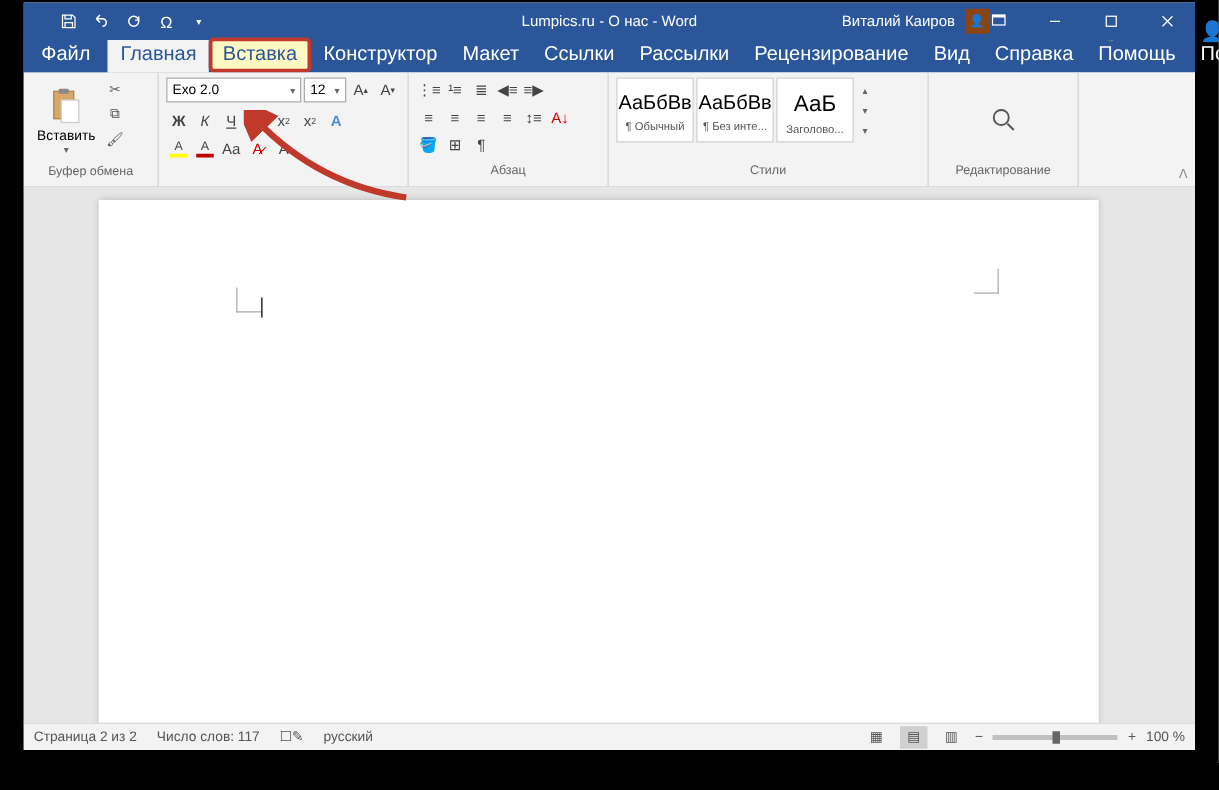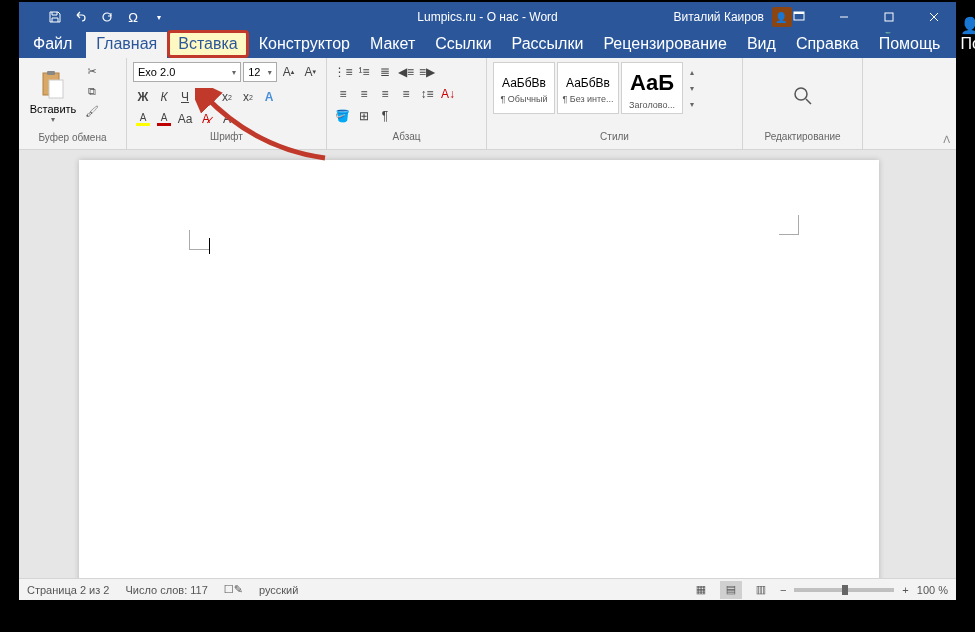--- a/index.html
+++ b/index.html
@@ -45,21 +45,21 @@
 .btn-row { display: flex; gap: 1px; }
 .fmt-btn { width: 20px; height: 20px; display: flex; align-items: center; justify-content: center; font-size: 12px; color: #444; border: 1px solid transparent; }
 .fmt-btn.bold { font-weight: bold; }
 .fmt-btn.italic { font-style: italic; }
 .fmt-btn.underline { text-decoration: underline; }
 .fmt-btn.strike { text-decoration: line-through; }
 .color-bar { width: 14px; height: 3px; display: block; }
 
 .style-gallery { display: flex; gap: 2px; align-items: center; }
 .style-item { width: 62px; height: 52px; border: 1px solid #d0d0d0; background: #fff; display: flex; flex-direction: column; align-items: center; justify-content: center; font-size: 9px; overflow: hidden; }
-.style-preview { font-size: 12px; padding: 4px; }
+.style-preview { font-size: 16px; padding: 4px; }
 .style-name { font-size: 9px; color: #555; white-space: nowrap; overflow: hidden; text-overflow: ellipsis; width: 100%; text-align: center; }
 .gallery-more { width: 14px; height: 52px; display: flex; flex-direction: column; justify-content: center; align-items: center; gap: 2px; }
 .gallery-arrow { font-size: 8px; color: #666; height: 14px; display: flex; align-items: center; }
 
 .search-btn { width: 40px; height: 40px; border: 1px solid transparent; display: flex; align-items: center; justify-content: center; margin: 0 auto; }
 
 .collapse-ribbon { position: absolute; right: 6px; bottom: 4px; font-size: 10px; color: #888; }
 
 
 .doc-area { flex: 1; background: #e6e6e6; overflow: hidden; position: relative; }
@@ -213,21 +213,20 @@
             </div>
           <div class="fmt-btn" style="flex-direction:column">
               <span style="font-size:10px">A</span>
               <span class="color-bar" style="background:#c00000"></span>
             </div>
           <div class="fmt-btn">Aa</div>
           <div class="fmt-btn" style="color:#c00">A̷</div>
           <div class="fmt-btn">A</div>
         </div>
       </div>
-      <div class="group-label">Шрифт</div>
     </div>
 
     <div class="ribbon-group" style="width:160px">
       <div class="group-body" style="flex-direction:column;align-items:stretch">
         <div class="btn-row">
           <div class="fmt-btn">
               <span>⋮≡</span>
             </div>
           <div class="fmt-btn">
               <span>¹≡</span>
@@ -282,21 +281,21 @@
         <div class="style-gallery">
           <div class="style-item">
             <div class="style-preview">АаБбВв</div>
             <div class="style-name">¶ Обычный</div>
           </div>
           <div class="style-item">
             <div class="style-preview">АаБбВв</div>
             <div class="style-name">¶ Без инте...</div>
           </div>
           <div class="style-item">
-            <div class="style-preview" style="font-size:22px;font-weight:bold">АаБ</div>
+            <div class="style-preview" style="font-size:18px;font-weight:normal">АаБ</div>
             <div class="style-name">Заголово...</div>
           </div>
           <div class="gallery-more">
             <div class="gallery-arrow">▴</div>
             <div class="gallery-arrow">▾</div>
             <div class="gallery-arrow">▾</div>
           </div>
         </div>
       </div>
       <div class="group-label">Стили</div>

